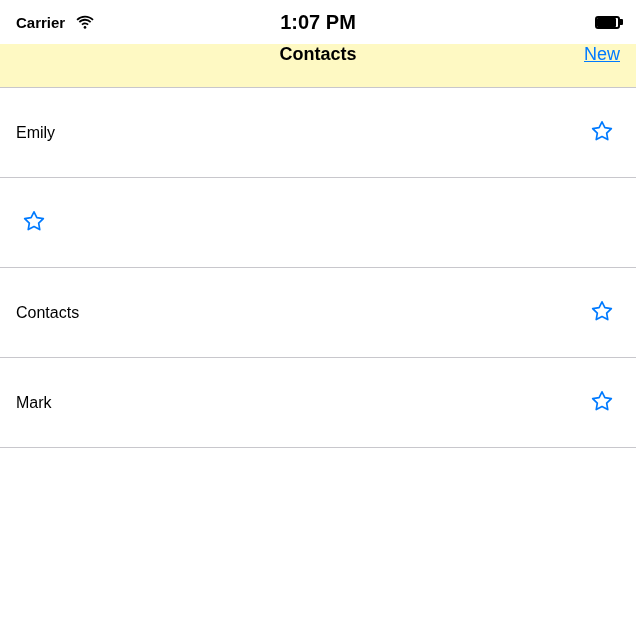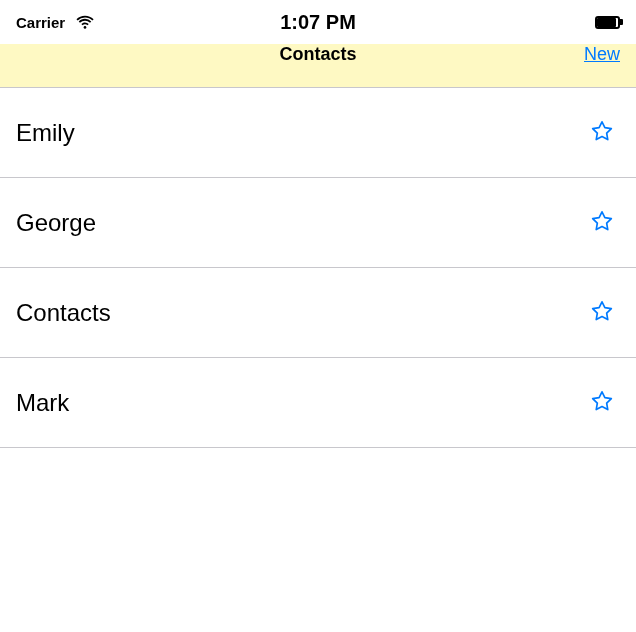--- a/index.html
+++ b/index.html
@@ -114,21 +114,21 @@
       display: flex;
       align-items: center;
       justify-content: space-between;
       padding: 0 16px;
       height: 90px;
       border-bottom: 1px solid #c8c7cc;
       cursor: pointer;
     }
 
     .contact-name {
-      font-size: 24px;
+      font-size: 16px;
       color: #000000;
       font-weight: 400;
     }
 
     .star-button {
       background: none;
       border: none;
       cursor: pointer;
       padding: 4px;
       display: flex;
@@ -176,21 +176,20 @@
 <ul class="contact-list" id="contact-list">
 <li class="contact-item">
       <span class="contact-name">Emily</span>
       <button class="star-button">
         <svg class="star-icon" viewBox="0 0 30 30" fill="none" xmlns="http://www.w3.org/2000/svg">
       <path d="M15 3l3.09 6.26L25 10.27l-5 4.87 1.18 6.88L15 18.77l-6.18 3.25L10 15.14 5 10.27l6.91-1.01L15 3z" stroke="#007aff" stroke-width="1.8" stroke-linejoin="round" fill="none"></path>
     </svg>
       </button>
     </li>
     <li class="contact-item">
-      <span class="contact-name">George</span>
       <button class="star-button">
         <svg class="star-icon" viewBox="0 0 30 30" fill="none" xmlns="http://www.w3.org/2000/svg">
       <path d="M15 3l3.09 6.26L25 10.27l-5 4.87 1.18 6.88L15 18.77l-6.18 3.25L10 15.14 5 10.27l6.91-1.01L15 3z" stroke="#007aff" stroke-width="1.8" stroke-linejoin="round" fill="none"></path>
     </svg>
       </button>
     </li>
     <li class="contact-item">
       <span class="contact-name">Contacts</span>
       <button class="star-button">
         <svg class="star-icon" viewBox="0 0 30 30" fill="none" xmlns="http://www.w3.org/2000/svg">

